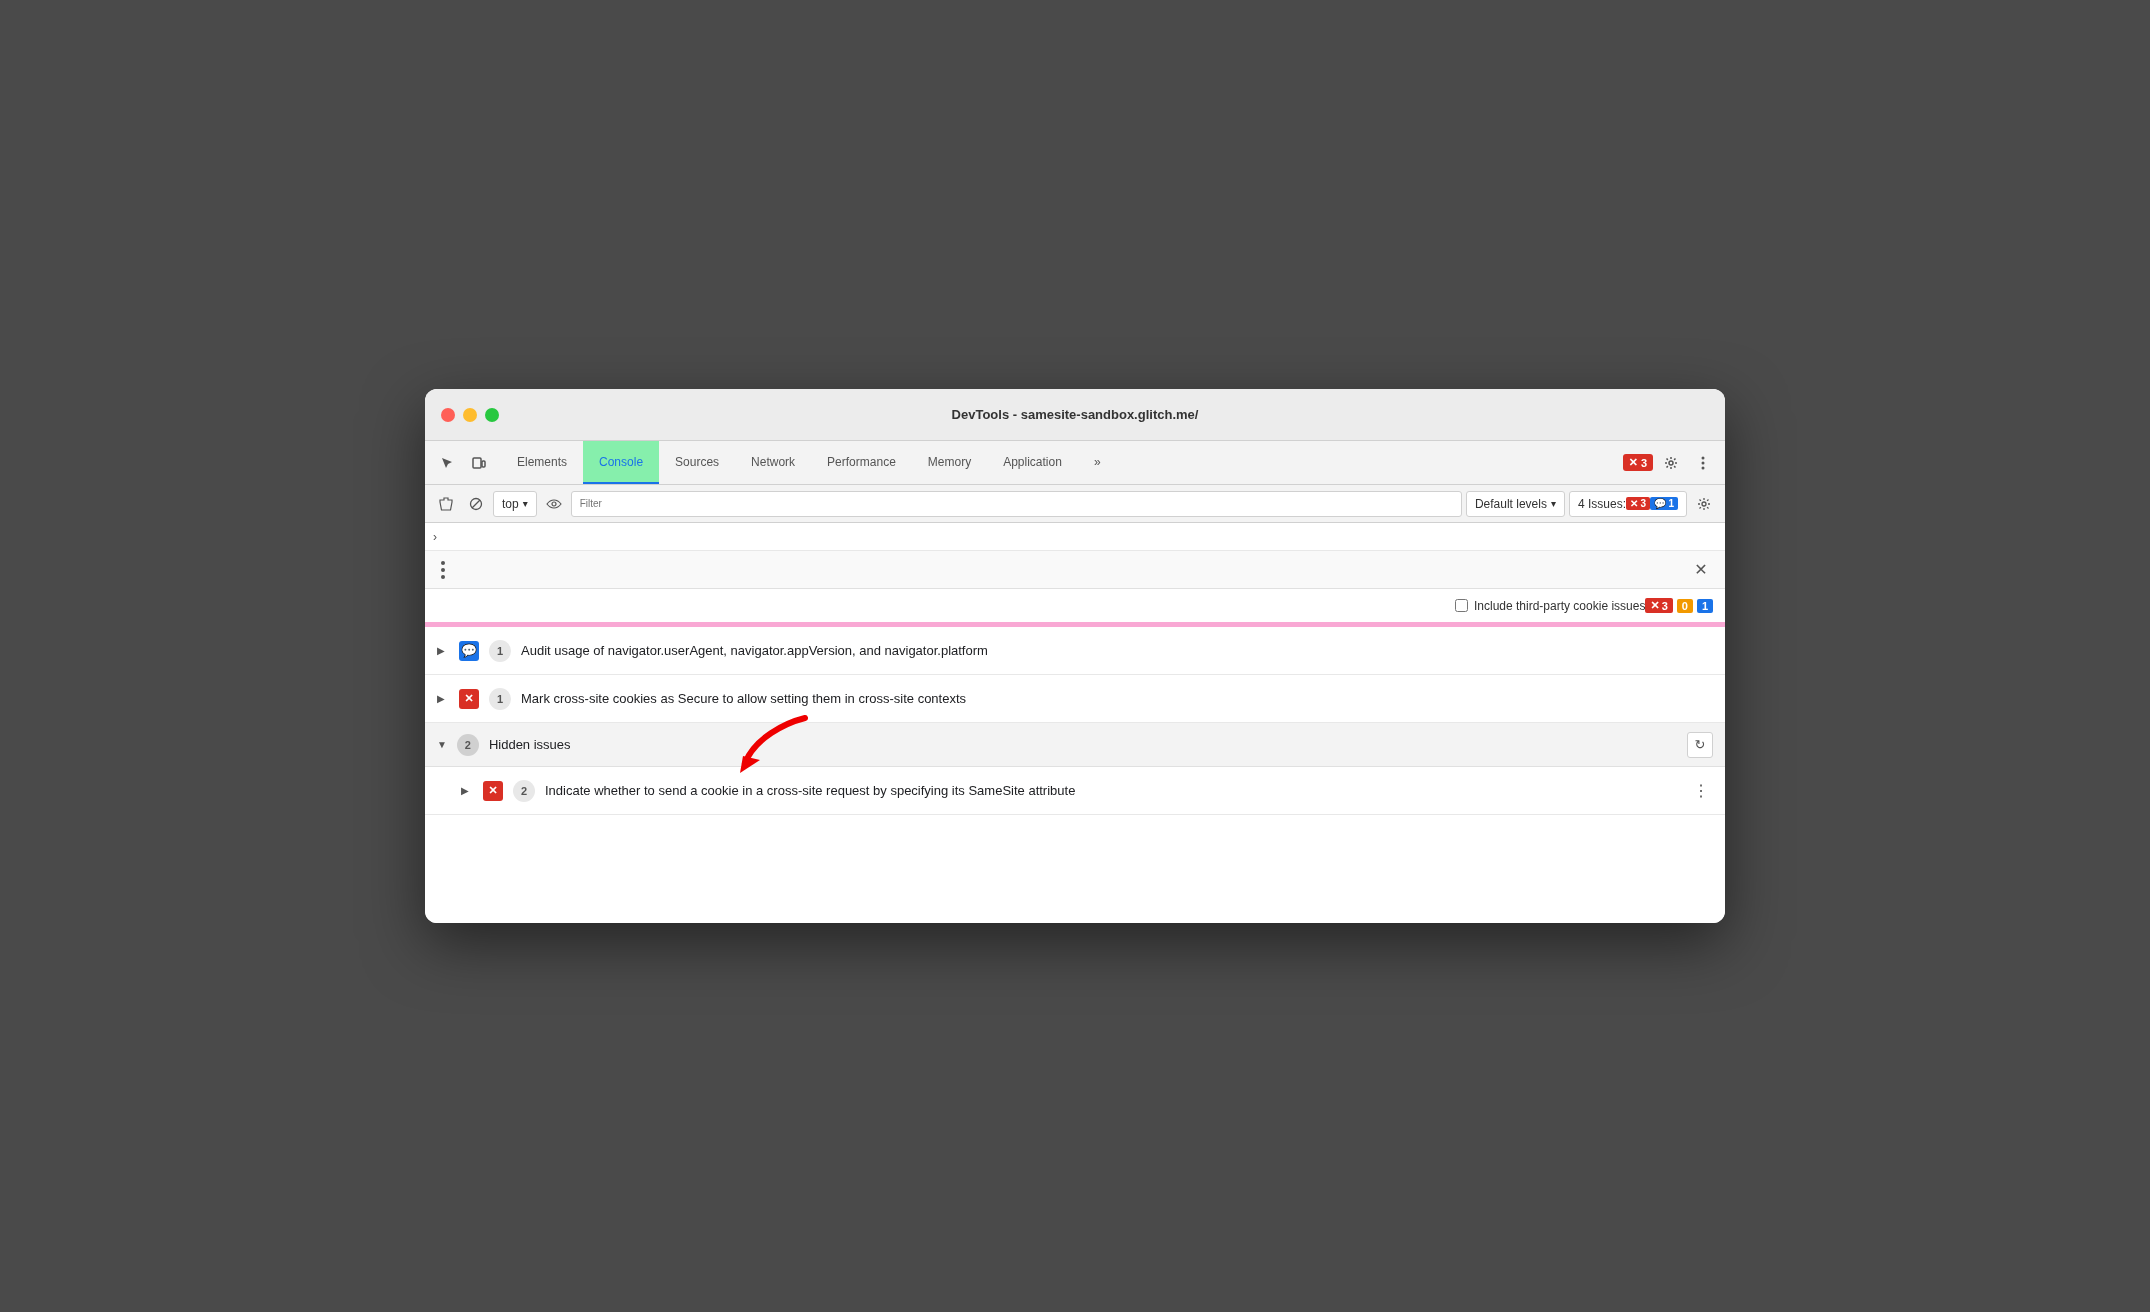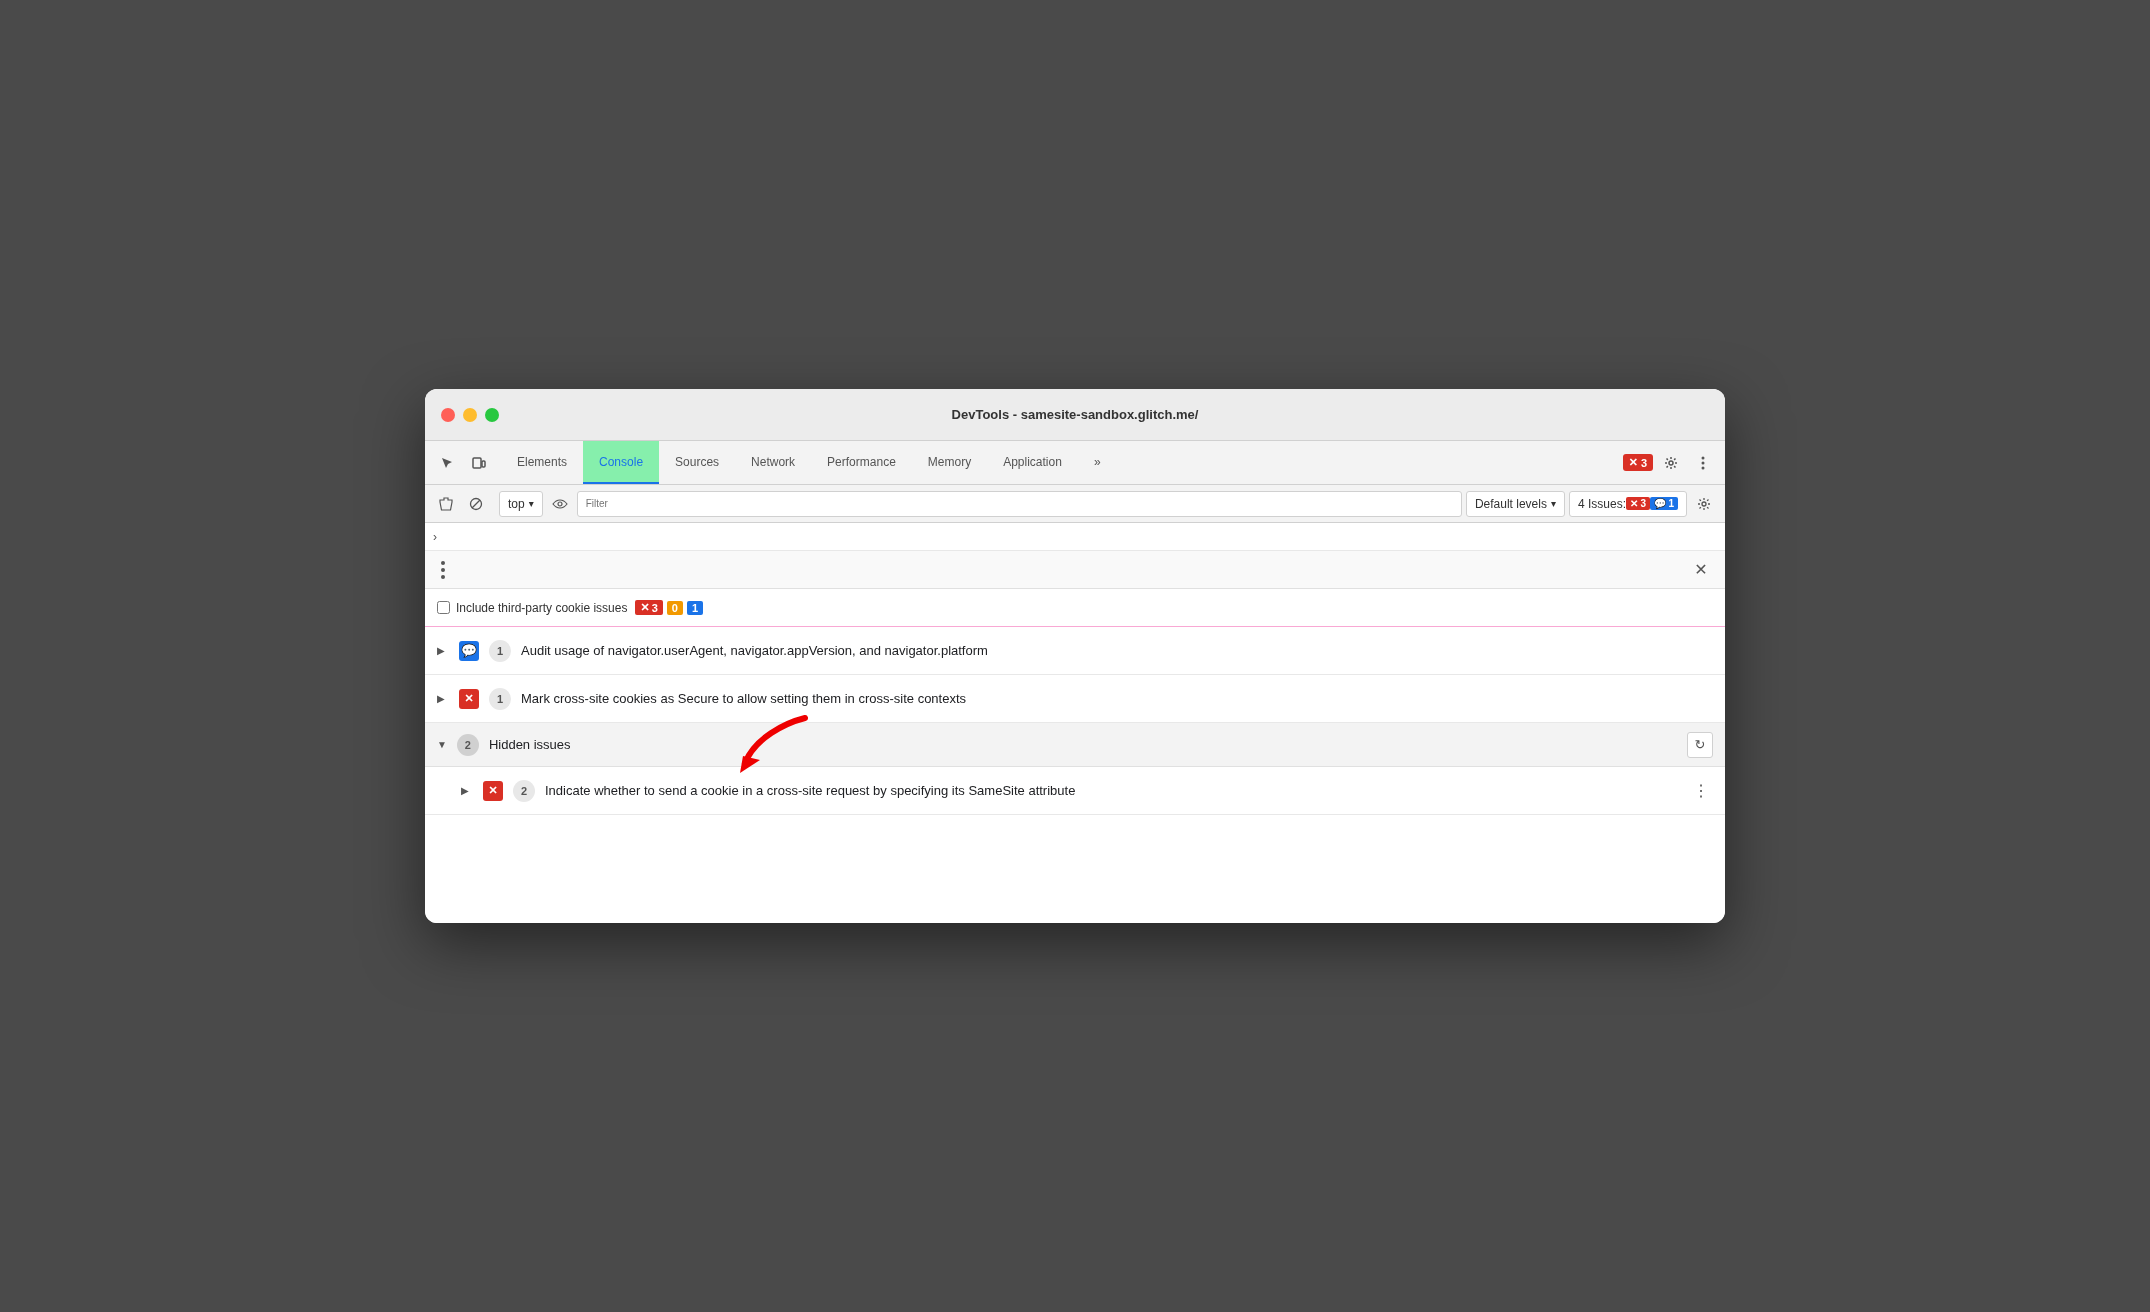--- a/index.html
+++ b/index.html
@@ -142,21 +142,20 @@
       align-items: center;
       gap: 4px;
       padding: 2px 8px;
       background: white;
       border: 1px solid #d0d0d0;
       border-radius: 3px;
       font-size: 12px;
       color: #333;
       cursor: pointer;
       height: 26px;
-      margin-left: 6px;
     }
     .filter-input {
       flex: 1;
       height: 26px;
       border: 1px solid #d0d0d0;
       border-radius: 3px;
       padding: 0 8px;
       font-size: 10px;
       color: #999;
       background: white;
@@ -251,25 +250,25 @@
       align-items: center;
       justify-content: center;
       cursor: pointer;
       color: #555;
       font-size: 16px;
       border-radius: 3px;
     }
     
     .issues-include-bar {
       height: 38px;
-      border-bottom: 1px solid #f9a8d4;
+      border-bottom: 5px solid #f9a8d4;
       display: flex;
       align-items: center;
       padding: 0 12px;
-      gap: 8px;
+      justify-content: flex-end;
     }
     .include-checkbox-label {
       display: flex;
       align-items: center;
       gap: 6px;
       font-size: 12px;
       color: #333;
     }
     .include-badges {
       display: flex;

